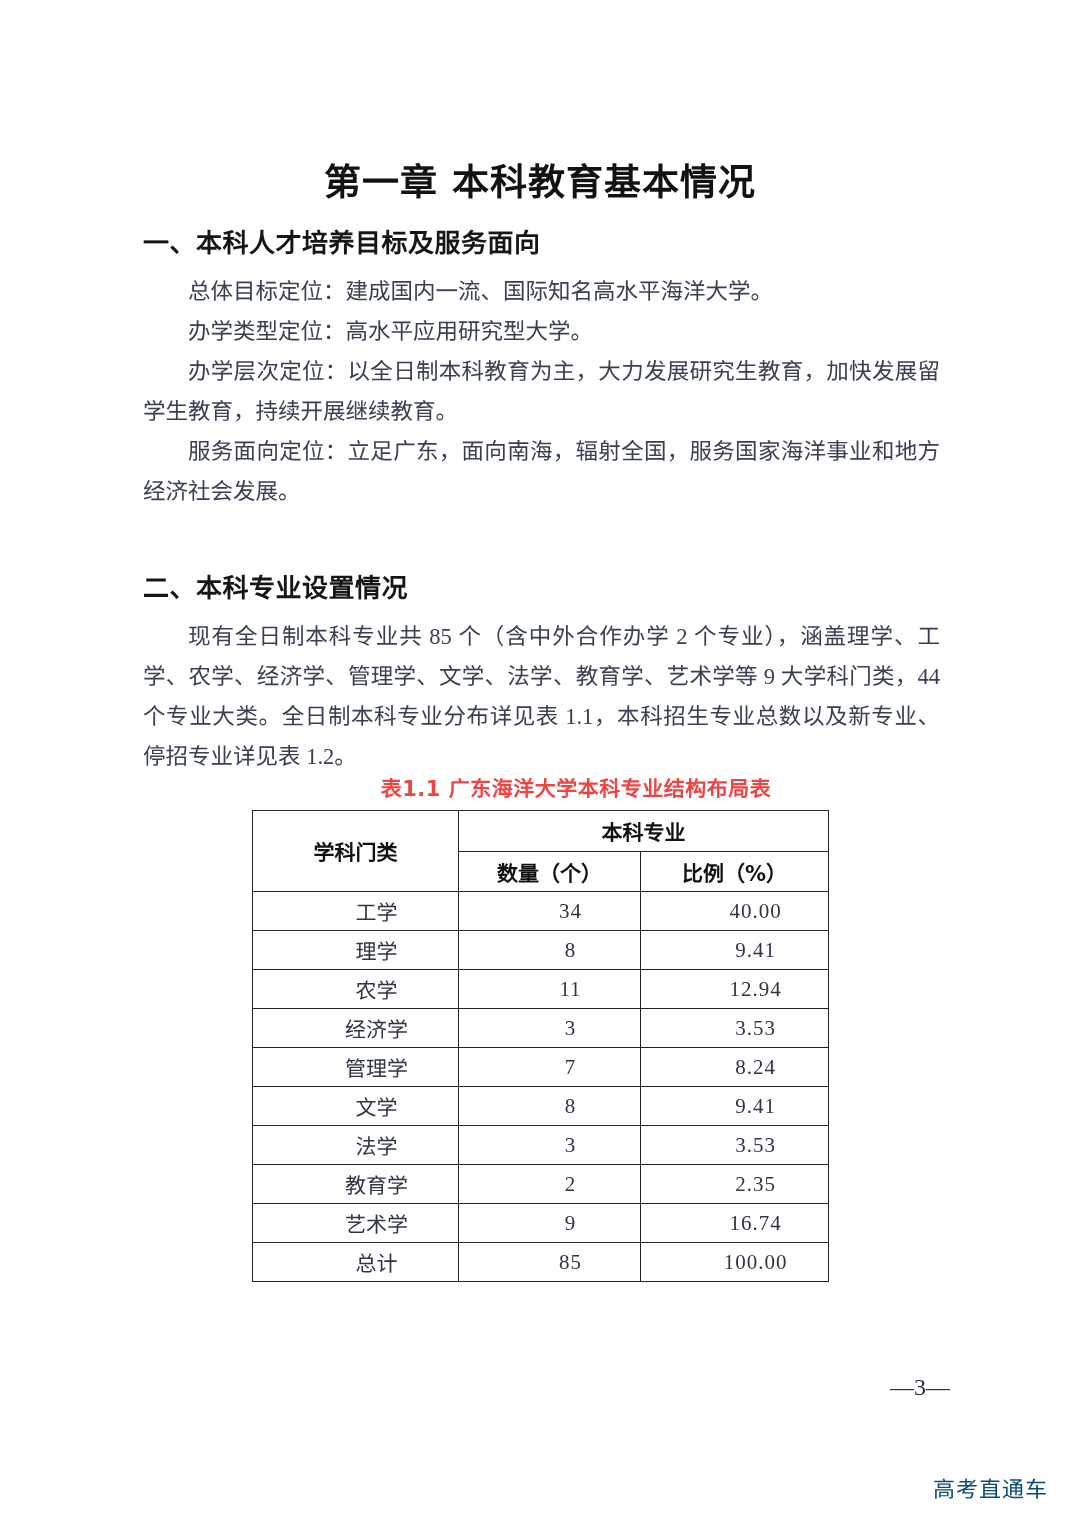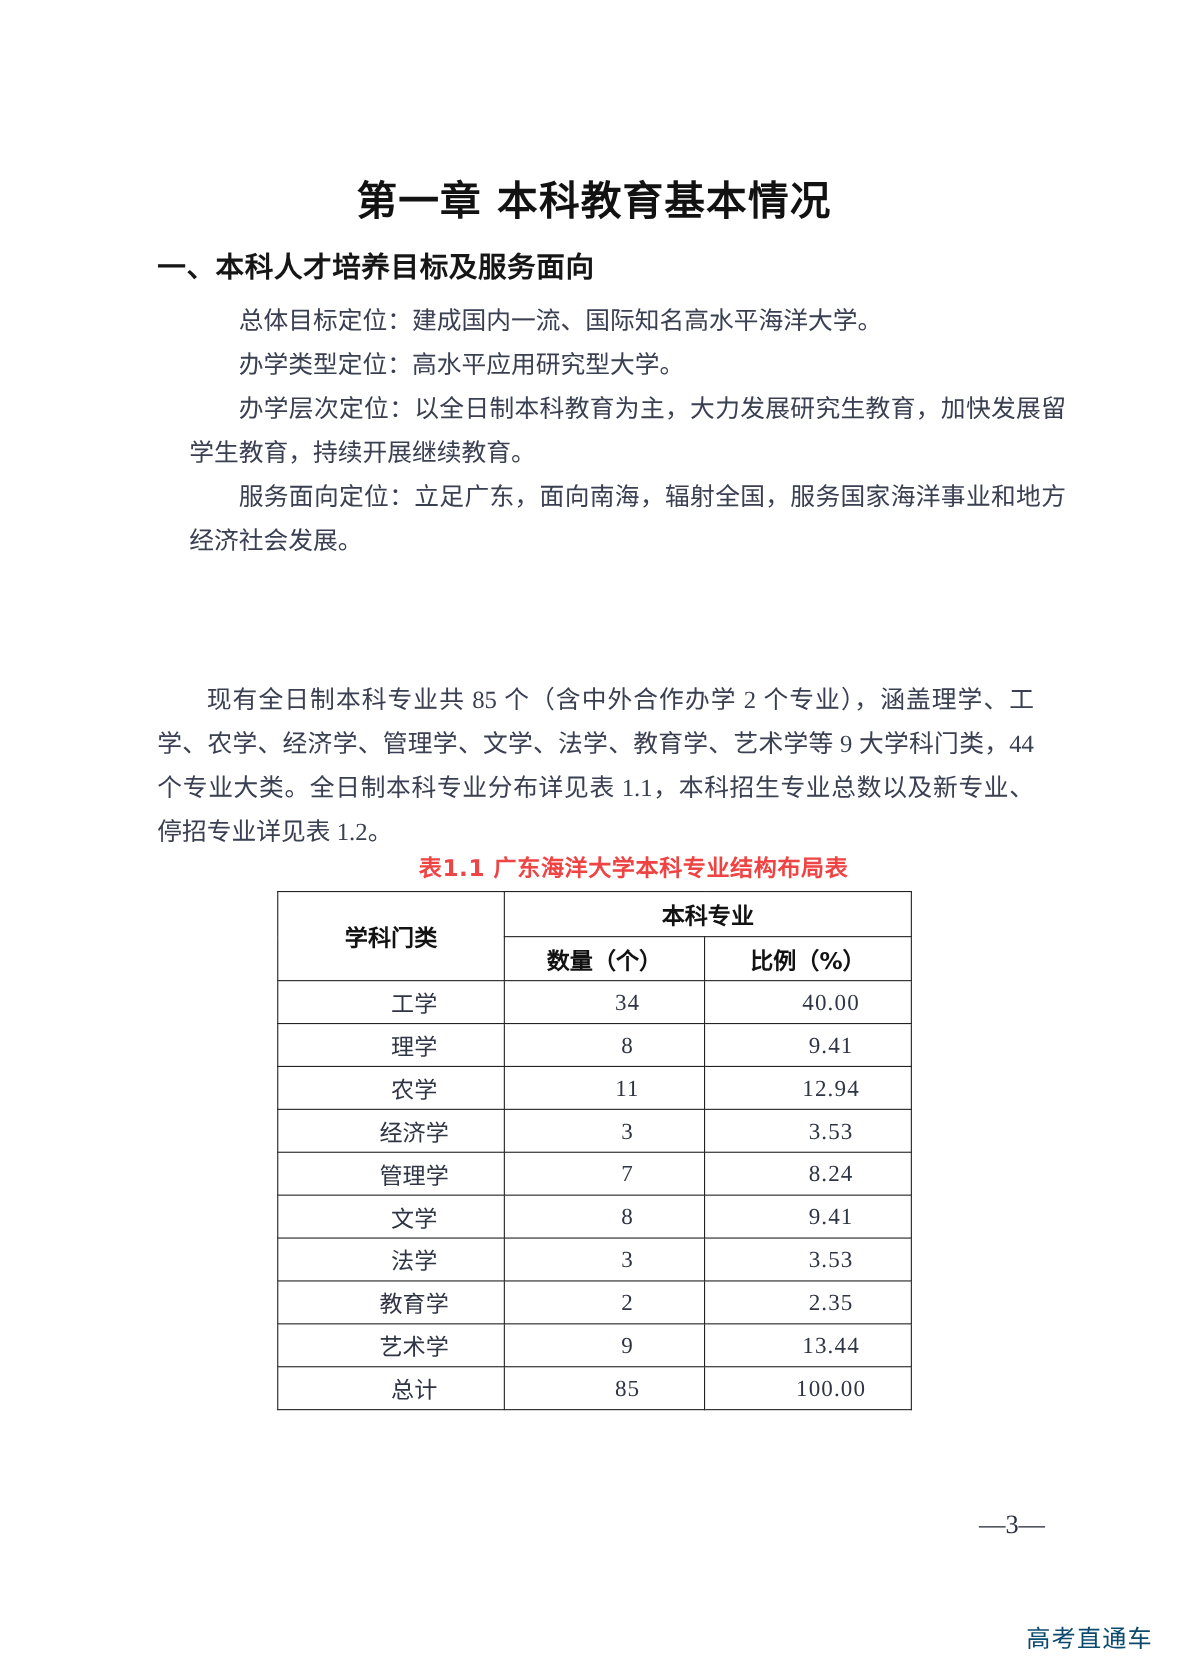--- a/index.html
+++ b/index.html
@@ -61,21 +61,21 @@
     font-size: 22.5px;
     line-height: 40px;
     text-align: justify;
     text-justify: inter-ideograph;
     color: #3a4052;
   }
   .body-block p {
     margin: 0;
     text-indent: 2em;
   }
-  .block-goals  { top: 272px; margin-left: 29px; }
+  .block-goals  { top: 272px; }
   .block-majors { top: 617px; }
 
   
   .table-caption {
     position: absolute;
     top: 772px;
     left: 0;
     width: 1080px;
     text-align: center;
     font-family: "DejaVu Sans", "Liberation Sans", sans-serif;
@@ -166,20 +166,21 @@
 
   <div class="section-heading h-one">一、本科人才培养目标及服务面向</div>
 
   <div class="body-block block-goals">
     <p>总体目标定位：建成国内一流、国际知名高水平海洋大学。</p>
     <p>办学类型定位：高水平应用研究型大学。</p>
     <p>办学层次定位：以全日制本科教育为主，大力发展研究生教育，加快发展留学生教育，持续开展继续教育。</p>
     <p>服务面向定位：立足广东，面向南海，辐射全国，服务国家海洋事业和地方经济社会发展。</p>
   </div>
 
+  <div class="section-heading h-two">二、本科专业设置情况</div>
 
   <div class="body-block block-majors">
     <p>现有全日制本科专业共 85 个（含中外合作办学 2 个专业），涵盖理学、工学、农学、经济学、管理学、文学、法学、教育学、艺术学等 9 大学科门类，44 个专业大类。全日制本科专业分布详见表 1.1，本科招生专业总数以及新专业、停招专业详见表 1.2。</p>
   </div>
 
   <div class="table-caption">表1.1   广东海洋大学本科专业结构布局表</div>
 
   <div class="table-wrap">
     <table class="struct-table">
       <colgroup>
@@ -234,21 +235,21 @@
           <td class="cell-pct">3.53</td>
         </tr>
         <tr>
           <td class="cell-cat">教育学</td>
           <td class="cell-num">2</td>
           <td class="cell-pct">2.35</td>
         </tr>
         <tr>
           <td class="cell-cat">艺术学</td>
           <td class="cell-num">9</td>
-          <td class="cell-pct">13.44</td>
+          <td class="cell-pct">16.74</td>
         </tr>
         <tr>
           <td class="cell-cat">总计</td>
           <td class="cell-num">85</td>
           <td class="cell-pct">100.00</td>
         </tr>
       </tbody>
     </table>
   </div>
 

